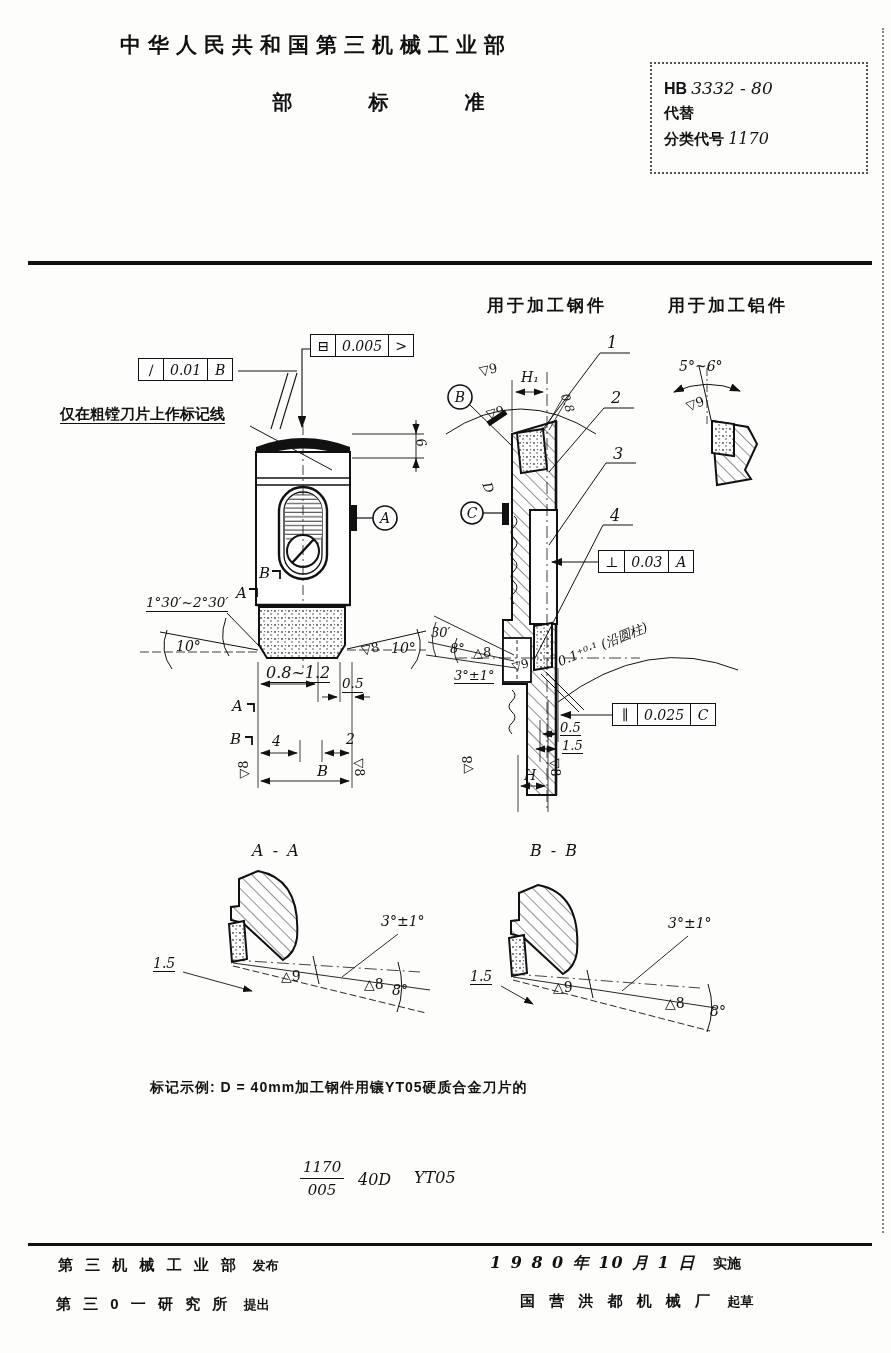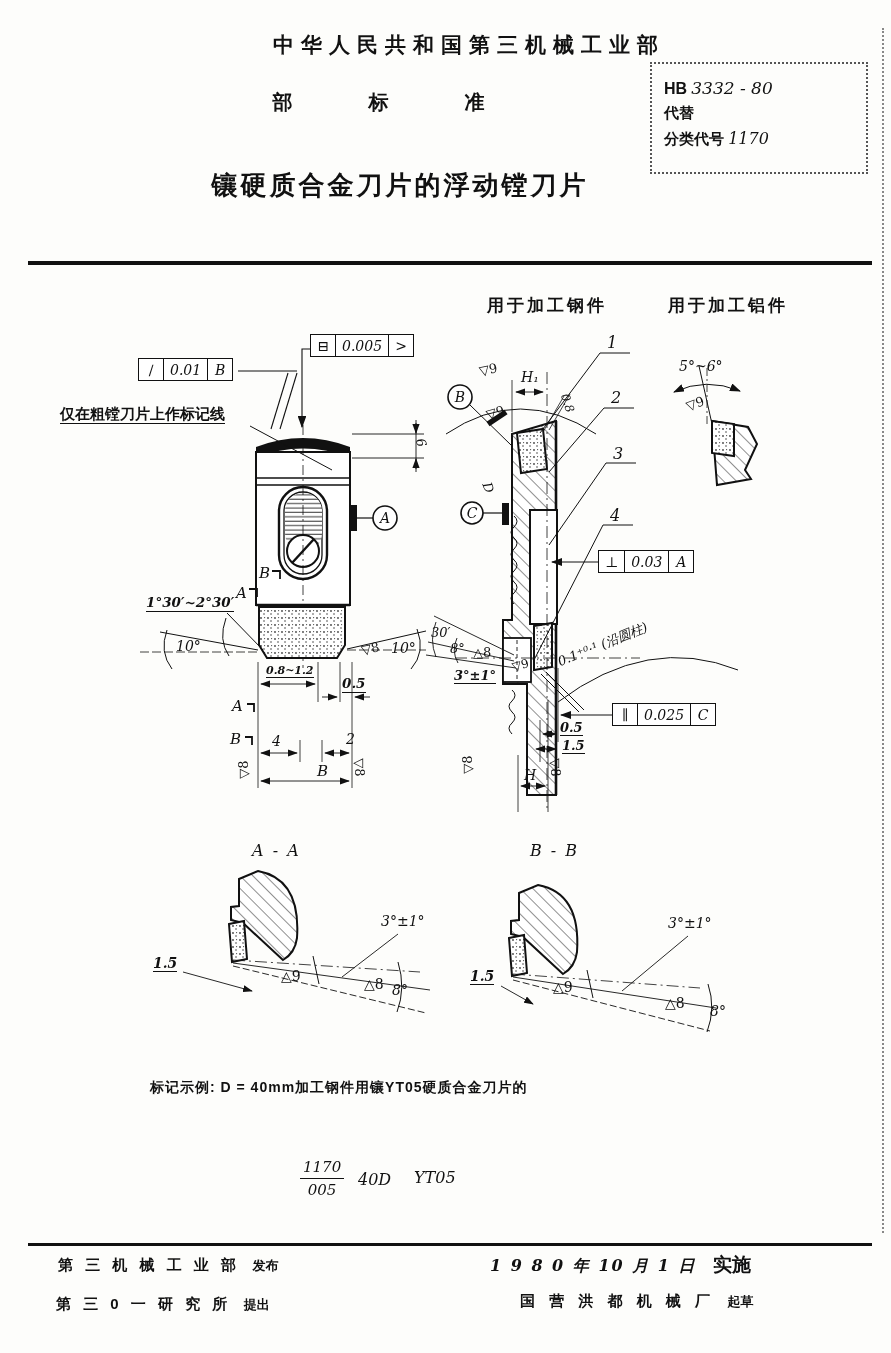--- a/index.html
+++ b/index.html
@@ -3,21 +3,21 @@
 <meta charset="utf-8">
 <style>
   html,body{margin:0;padding:0;background:#e8e8e6;}
   #page{position:relative;width:891px;height:1353px;margin:0 auto;background:#fdfdfb;
         font-family:"Liberation Sans",sans-serif;color:#111;overflow:hidden;}
   .abs{position:absolute;white-space:nowrap;line-height:1;}
   .cn{font-family:"Liberation Sans",sans-serif;font-weight:bold;}
   .d{position:absolute;white-space:nowrap;line-height:1;
      font-family:"DejaVu Serif",serif;font-style:italic;font-size:14px;color:#111;z-index:3;}
   .up{font-style:normal;}
-  .u{border-bottom:1.2px solid #111;padding-bottom:1px;font-weight:bold;}
+  .u{border-bottom:1.2px solid #111;padding-bottom:1px;}
   .tf{position:absolute;display:flex;border:1.6px solid #111;background:#fff;z-index:4;
       font-family:"DejaVu Serif",serif;font-style:italic;font-size:14px;align-items:stretch;}
   .tf .cell{padding:3px 6px 2px 6px;border-left:1.6px solid #111;min-width:12px;text-align:center;}
   .tf .cell:first-child{border-left:none;font-style:normal;}
   .rule{position:absolute;background:#111;z-index:2;}
   svg{position:absolute;left:0;top:0;z-index:1;}
   .codebox{position:absolute;left:650px;top:62px;width:218px;height:112px;
            border:2px dotted #555;padding:8px 12px;box-sizing:border-box;z-index:3;}
   .codebox .row{margin:6px 0;font-size:15px;}
   .hand{font-family:"DejaVu Serif",serif;font-style:italic;}
@@ -218,57 +218,56 @@
       <line x1="513" y1="977" x2="716" y2="1008" stroke-width="0.9"></line>
       <line x1="513" y1="980" x2="710" y2="1031" stroke-width="0.9" stroke-dasharray="7,3"></line>
       <line x1="513" y1="974" x2="700" y2="988" stroke-width="0.8" stroke-dasharray="12,4,2,4"></line>
       <path d="M708,984 Q716,1008 707,1032" stroke-width="1"></path>
       <line x1="587" y1="970" x2="593" y2="998" stroke-width="1"></line>
       <line x1="688" y1="936" x2="622" y2="991" stroke-width="0.9"></line>
       <line x1="501" y1="986" x2="533" y2="1004" stroke-width="0.9" marker-end="url(#arw)"></line>
     </g>
   </svg>
 
-  <div class="abs cn" style="left:120px;top:34px;width:545px;text-align:right;font-size:21px;letter-spacing:7px;">中华人民共和国第三机械工业部</div>
+  <div class="abs cn" style="left:120px;top:34px;width:545px;text-align:left;font-size:21px;letter-spacing:7px;">中华人民共和国第三机械工业部</div>
   <div class="abs cn" style="left:120px;top:92px;width:545px;text-align:center;font-size:20px;letter-spacing:28px;">部　标　准</div>
 
   <div class="codebox">
     <div class="row">
       <span class="cn" style="font-size:16px;">HB</span>
       <span class="hand" style="font-size:17px;">3332 - 80</span>
     </div>
     <div class="row cn" style="font-size:15px;">代替</div>
     <div class="row">
       <span class="cn" style="font-size:15px;">分类代号</span>
       <span class="hand" style="font-size:16px;">1170</span>
     </div>
   </div>
 
-  <div class="abs cn" style="left:120px;top:172px;width:560px;text-align:center;font-size:26px;letter-spacing:3px;font-weight:600;">镶硬质合金刀片的浮动镗刀片</div>
 
   <div class="rule" style="left:28px;top:261px;width:844px;height:4px;"></div>
   <div class="abs" style="left:882px;top:28px;height:1205px;border-left:2px dotted #888;"></div>
 
   <div class="tf" style="left:138px;top:358px;">
     <span class="cell">∕</span>
     <span class="cell">0.01</span>
     <span class="cell">B</span>
   </div>
   <div class="tf" style="left:310px;top:334px;">
     <span class="cell">⊟</span>
     <span class="cell">0.005</span>
     <span class="cell">&gt;</span>
   </div>
   <div class="d up" style="left:60px;top:406px;font-size:15px;font-weight:bold;font-family:'Liberation Sans',sans-serif;border-bottom:1.3px solid #111;padding-bottom:2px;">仅在粗镗刀片上作标记线</div>
   <div class="d" style="left:417px;top:436px;font-size:13px;transform:rotate(75deg);">6</div>
   <div class="d u" style="left:146px;top:596px;font-size:13.5px;">1°30′~2°30′</div>
   <div class="d" style="left:176px;top:639px;">10°</div>
   <div class="d up" style="left:361px;top:642px;font-size:13px;transform:rotate(-12deg);">▽8</div>
   <div class="d" style="left:391px;top:641px;">10°</div>
-  <div class="d u" style="left:266px;top:665px;font-size:11px;">0.8~1.2</div>
+  <div class="d u" style="left:266px;top:665px;font-size:16px;">0.8~1.2</div>
   <div class="d u" style="left:342px;top:677px;font-size:13.5px;">0.5</div>
   <div class="d" style="left:236px;top:586px;font-size:15px;">A</div>
   <div class="d" style="left:259px;top:566px;font-size:15px;">B</div>
   <div class="d" style="left:232px;top:699px;font-size:15px;">A</div>
   <div class="d" style="left:230px;top:732px;font-size:15px;">B</div>
   <div class="d" style="left:272px;top:734px;">4</div>
   <div class="d" style="left:346px;top:732px;">2</div>
   <div class="d" style="left:317px;top:764px;font-size:15px;">B</div>
   <div class="d up" style="left:234px;top:763px;font-size:13px;transform:rotate(-90deg);">▽8</div>
   <div class="d up" style="left:350px;top:761px;font-size:13px;transform:rotate(90deg);">▽8</div>
@@ -332,21 +331,21 @@
   <div class="d" style="left:358px;top:1172px;font-size:16px;">40D</div>
   <div class="d" style="left:414px;top:1170px;font-size:16px;">YT05</div>
 
   <div class="rule" style="left:28px;top:1243px;width:844px;height:3px;"></div>
   <div class="abs" style="left:58px;top:1257px;z-index:3;">
     <span class="cn" style="font-size:15px;letter-spacing:4px;">第 三 机 械 工 业 部</span>
     <span class="cn" style="font-size:13px;margin-left:8px;">发布</span>
   </div>
   <div class="abs" style="left:490px;top:1255px;z-index:3;">
     <span class="cn hand" style="font-size:16px;font-weight:bold;letter-spacing:2px;">1 9 8 0 年 10 月 1 日</span>
-    <span class="cn" style="font-size:19px;margin-left:12px;">实施</span>
+    <span class="cn" style="font-size:14px;margin-left:12px;">实施</span>
   </div>
   <div class="abs" style="left:56px;top:1296px;z-index:3;text-align:right;">
     <span class="cn" style="font-size:15px;letter-spacing:4px;font-weight:600;">第 三 0 一 研 究 所</span>
     <span class="cn" style="font-size:13px;margin-left:8px;">提出</span>
   </div>
   <div class="abs" style="left:490px;top:1293px;z-index:3;padding-left:30px;">
     <span class="cn" style="font-size:15px;letter-spacing:5px;font-weight:600;">国 营 洪 都 机 械 厂</span>
     <span class="cn" style="font-size:13px;margin-left:8px;">起草</span>
   </div>
 

